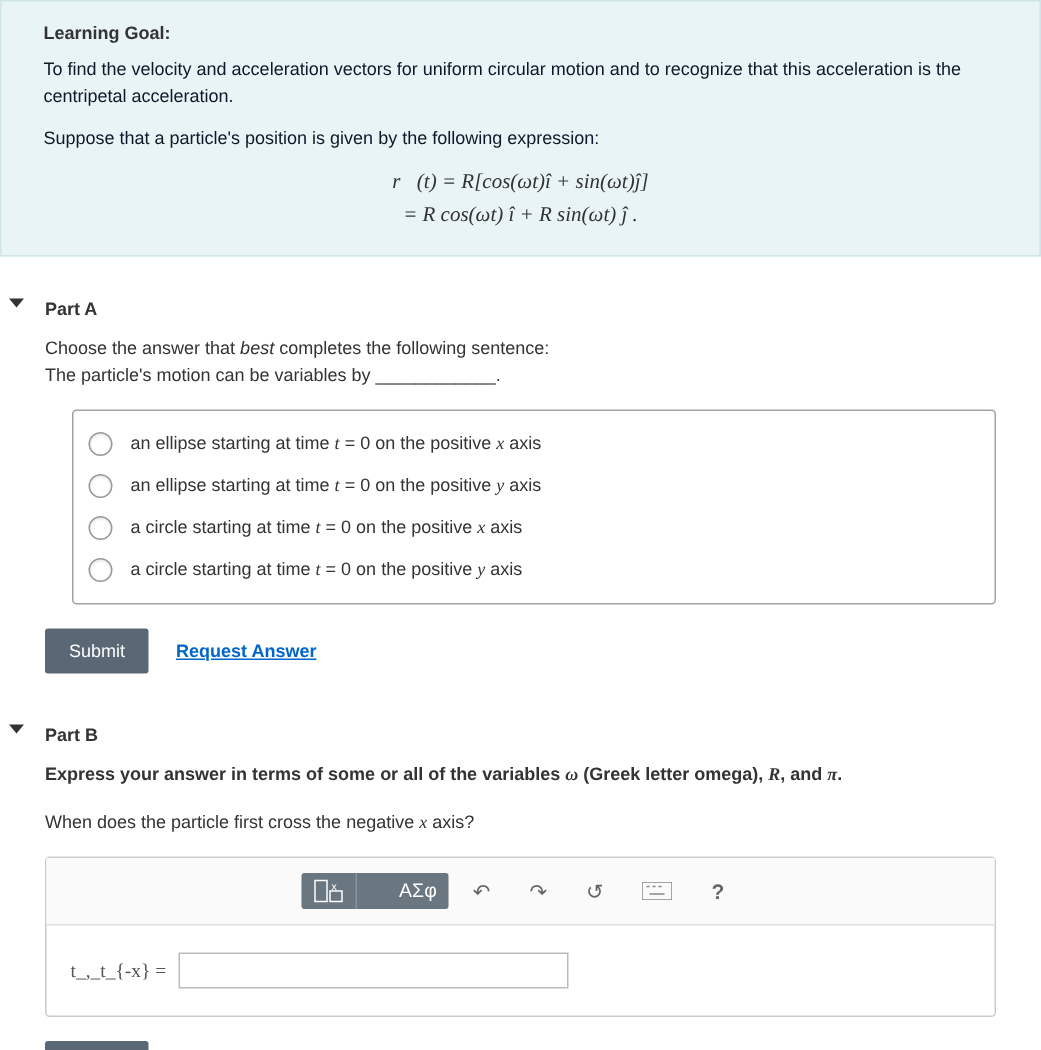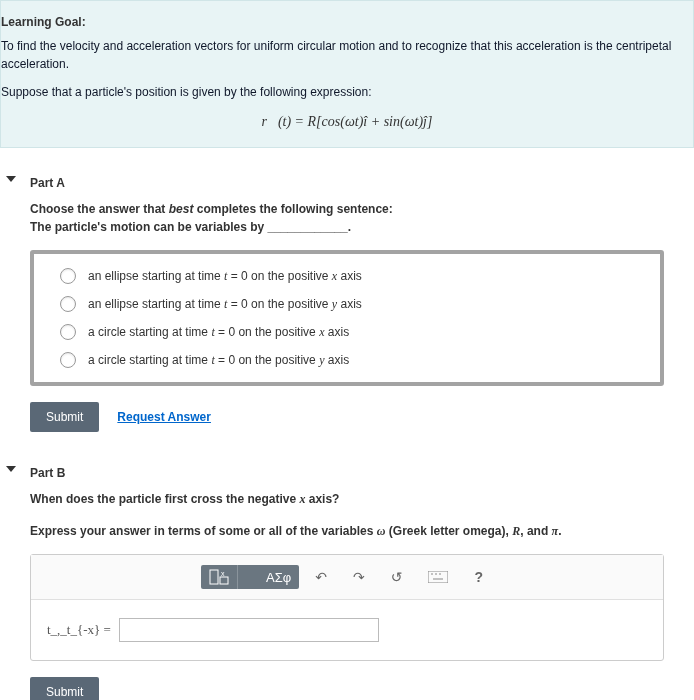--- a/index.html
+++ b/index.html
@@ -1,26 +1,26 @@
 <!DOCTYPE html>
 <html><head>
 <meta charset="utf-8">
 <style>
 * { box-sizing: border-box; margin: 0; padding: 0; }
 body { font-family: Arial, Helvetica, sans-serif; font-size: 12px; color: #333; background: #fff; width: 694px; }
-.goal-box { background: #e8f4f5; border: 1px solid #d0e5e7; padding: 14px 0; margin-bottom: 18px; }
+.goal-box { background: #e8f4f5; border: 1px solid #d0e5e7; padding: 14px 28px; margin-bottom: 18px; }
 .goal-title { font-weight: bold; font-size: 12px; margin-bottom: 8px; color: #333; }
 .goal-text { font-size: 12px; line-height: 1.5; margin-bottom: 10px; color: #0f172a; }
 .formula { text-align: center; font-family: 'Times New Roman', serif; font-size: 14px; line-height: 1.6; }
 .part-header { display: flex; padding: 10px 6px; font-weight: bold; font-size: 12px; }
 .caret { width: 0; height: 0; border-left: 5px solid transparent; border-right: 5px solid transparent; border-top: 6px solid #333; margin-right: 14px; }
 .part-body { padding: 0 30px 24px 30px; }
-.prompt { font-size: 12px; line-height: 1.5; margin-bottom: 14px; font-weight: bold; }
+.prompt { font-size: 12px; line-height: 1.5; margin-bottom: 14px; }
 .italic { font-style: italic; }
-.options-box { border: 4px solid #a3a3a3; border-radius: 3px; padding: 14px 26px; margin-bottom: 16px; }
+.options-box { border: 1px solid #a3a3a3; border-radius: 3px; padding: 14px 10px; margin-bottom: 16px; margin-left: 18px; }
 .option-row { display: flex; align-items: center; margin-bottom: 12px; }
 .option-row:last-child { margin-bottom: 0; }
 .radio { width: 16px; height: 16px; border: 1px solid #999; border-radius: 50%; margin-right: 12px; flex-shrink: 0; background: #fff; box-shadow: inset 0 1px 2px rgba(0,0,0,0.1); }
 .option-text { font-size: 12px; font-family: Arial, sans-serif; }
 .serif { font-family: 'Times New Roman', serif; }
 .btn-row { display: flex; align-items: center; gap: 18px; }
 .submit-btn { background: #5a6876; color: #fff; border: none; padding: 8px 16px; font-size: 12px; cursor: pointer; border-radius: 2px; text-align: center; }
 .req-link { color: #0066cc; text-decoration: underline; font-weight: bold; font-size: 12px; cursor: pointer; }
 .bold { font-weight: bold; }
 .answer-box { border: 1px solid #ccc; border-radius: 3px; margin-bottom: 16px; }
@@ -36,20 +36,21 @@
 </style>
 </head>
 <body>
 
 <div class="goal-box">
   <div class="goal-title">Learning Goal:</div>
   <div class="goal-text">To find the velocity and acceleration vectors for uniform circular motion and to recognize that this acceleration is the centripetal acceleration.</div>
   <div class="goal-text">Suppose that a particle's position is given by the following expression:</div>
   <div class="formula">
     <span class="serif" style="font-style:italic">r⃗(t) = R[cos(ωt)î + sin(ωt)ĵ]</span><br>
+    <span class="serif" style="font-style:italic">= R cos(ωt) î + R sin(ωt) ĵ .</span>
   </div>
 </div>
 
 <div class="part-header">
   <span class="caret"></span>
   <span>Part A</span>
 </div>
 
 <div class="part-body">
   <div class="prompt">
@@ -79,25 +80,25 @@
     <span class="req-link">Request Answer</span>
   </div>
 </div>
 
 <div class="part-header">
   <span class="caret"></span>
   <span>Part B</span>
 </div>
 
 <div class="part-body">
+  <div class="prompt bold">
+    <span>Express your answer in terms of some or all of the variables </span><span class="serif italic">ω</span><span> (Greek letter omega), </span><span class="serif italic">R</span><span>, and </span><span class="serif italic">π</span><span>.</span>
+  </div>
   <div class="prompt">
     <span>When does the particle first cross the negative </span><span class="serif italic">x</span><span> axis?</span>
-  </div>
-  <div class="prompt bold">
-    <span>Express your answer in terms of some or all of the variables </span><span class="serif italic">ω</span><span> (Greek letter omega), </span><span class="serif italic">R</span><span>, and </span><span class="serif italic">π</span><span>.</span>
   </div>
 
   <div class="answer-box">
     <div class="toolbar">
       <div class="tool-group">
         <div class="tool-btn">
           <svg width="20" height="16">
               <rect x="1" y="1" width="8" height="14" fill="none" stroke="#fff" stroke-width="1"></rect>
               <text x="12" y="7" font-size="7" fill="#fff">x</text>
               <rect x="11" y="8" width="8" height="7" fill="none" stroke="#fff" stroke-width="1"></rect>

